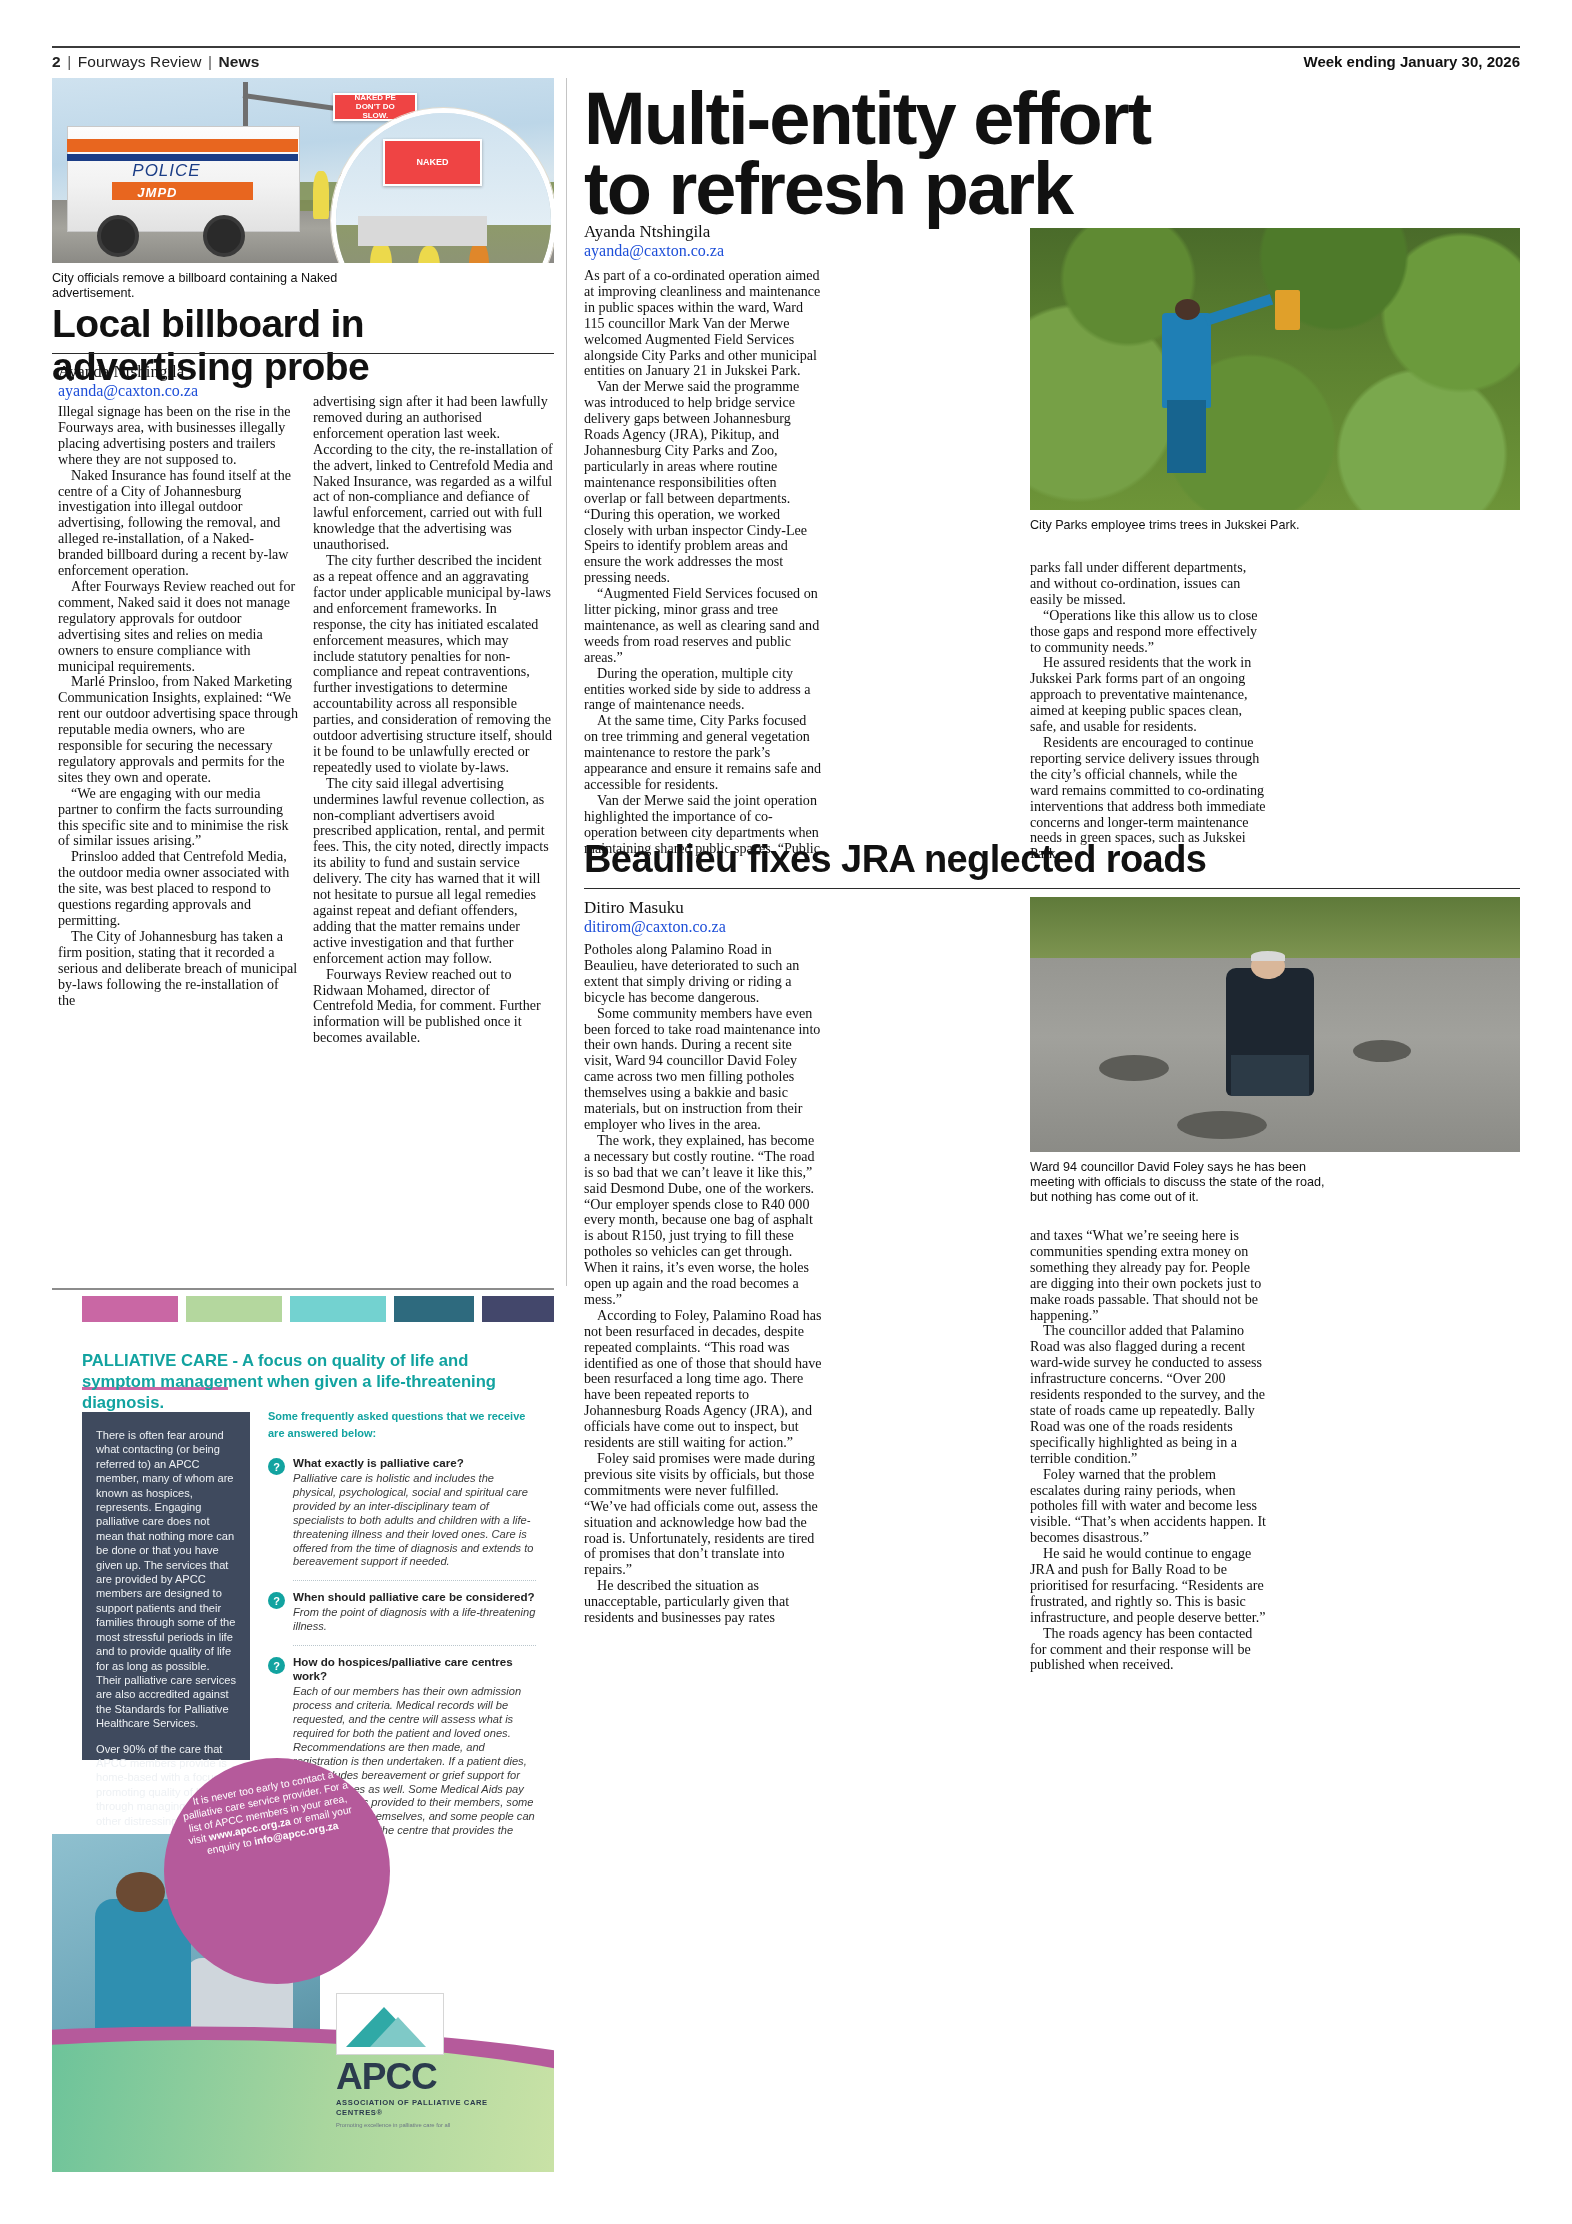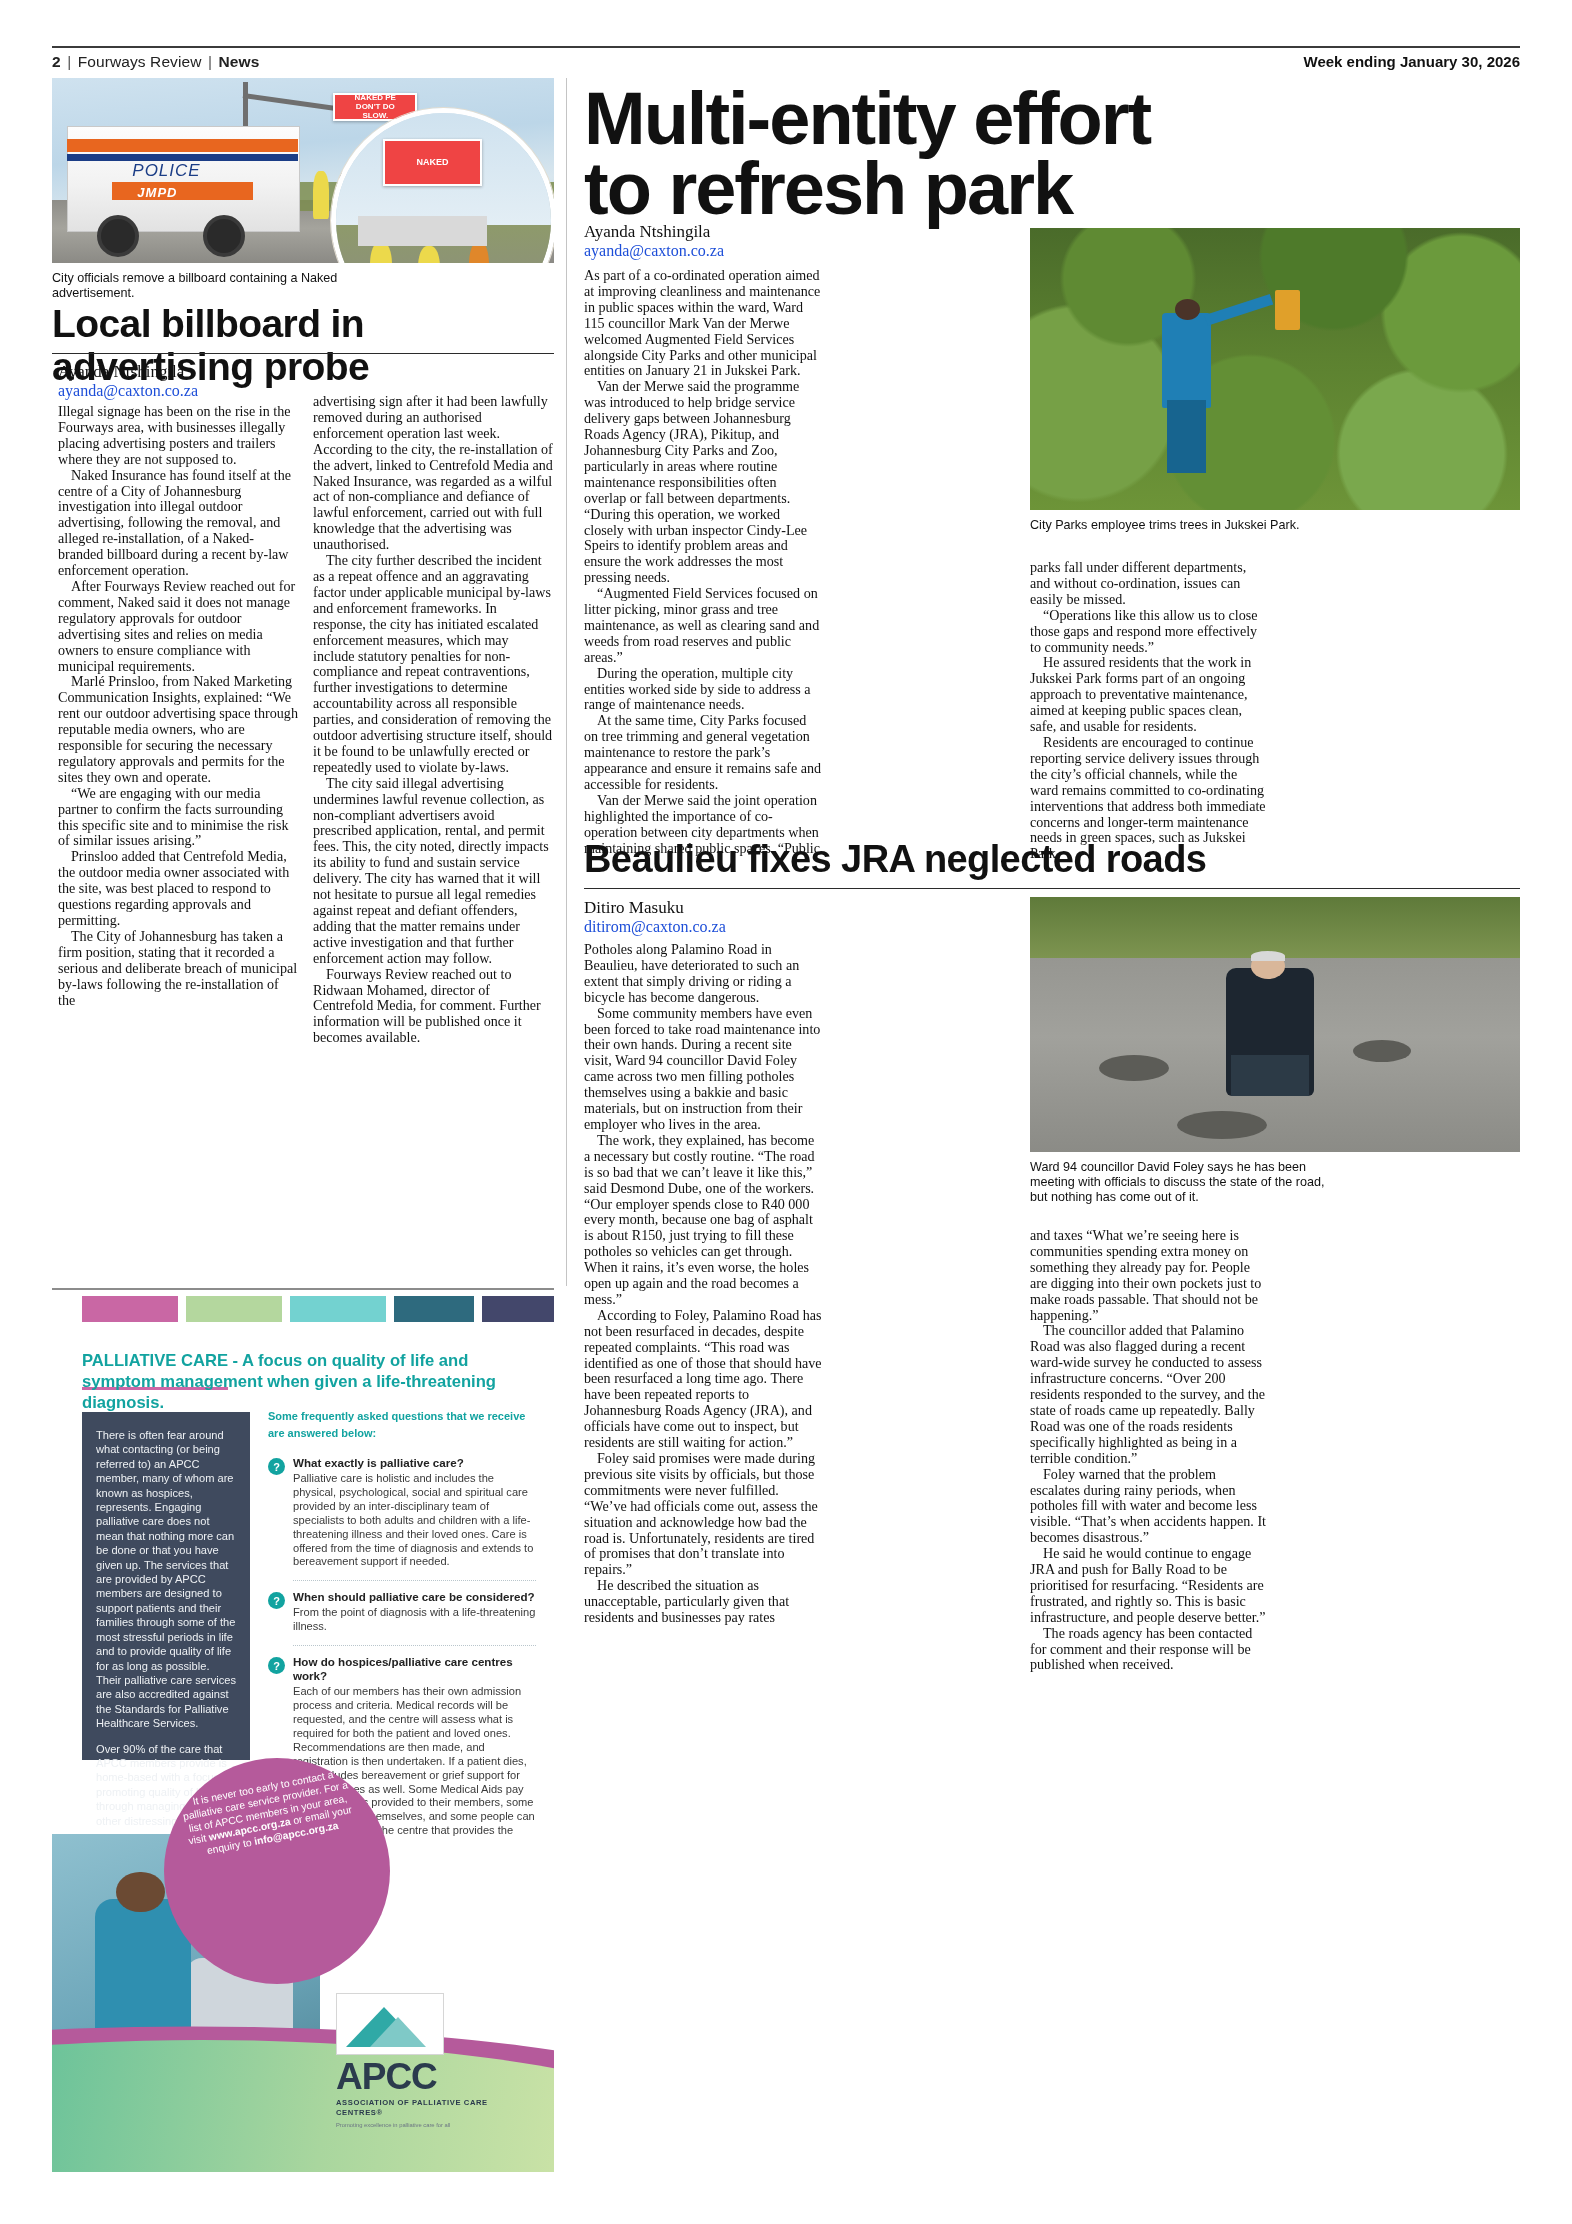--- a/index.html
+++ b/index.html
@@ -139,21 +139,21 @@
   }
   .darkbox p{margin:0 0 11px 0;}
   .faq-col{position:absolute;left:216px;top:112px;width:268px;}
   .faq-title{font-weight:bold;font-size:11px;line-height:17px;color:#12a3a0;margin-bottom:14px;}
   .faq-item{display:flex;gap:8px;margin-bottom:11px;}
   .qmark{
     flex:0 0 auto;width:17px;height:17px;border-radius:50%;background:#12a3a0;color:#fff;
     font-size:11px;font-weight:bold;display:flex;align-items:center;justify-content:center;margin-top:2px;
   }
   .faq-q{font-weight:bold;font-size:11.6px;line-height:14px;color:#222;}
-  .faq-a{font-size:11.1px;line-height:13.9px;color:#3a3a3a;margin-top:2px;}
+  .faq-a{font-size:11.1px;line-height:13.9px;color:#3a3a3a;margin-top:2px;font-style:italic;}
   .faq-div{border-top:1px dotted #b9c6cc;margin:9px 0 9px 25px;}
   .circ-pink{
     position:absolute;left:112px;top:462px;width:226px;height:226px;border-radius:50%;
     background:#b55a9b;color:#fff;
   }
   .circ-text{
     position:absolute;left:128px;top:486px;width:176px;
     transform:rotate(-11deg);color:#fff;font-size:10.3px;line-height:12.8px;text-align:center;
   }
   .circ-text .lnk{font-weight:bold;}

